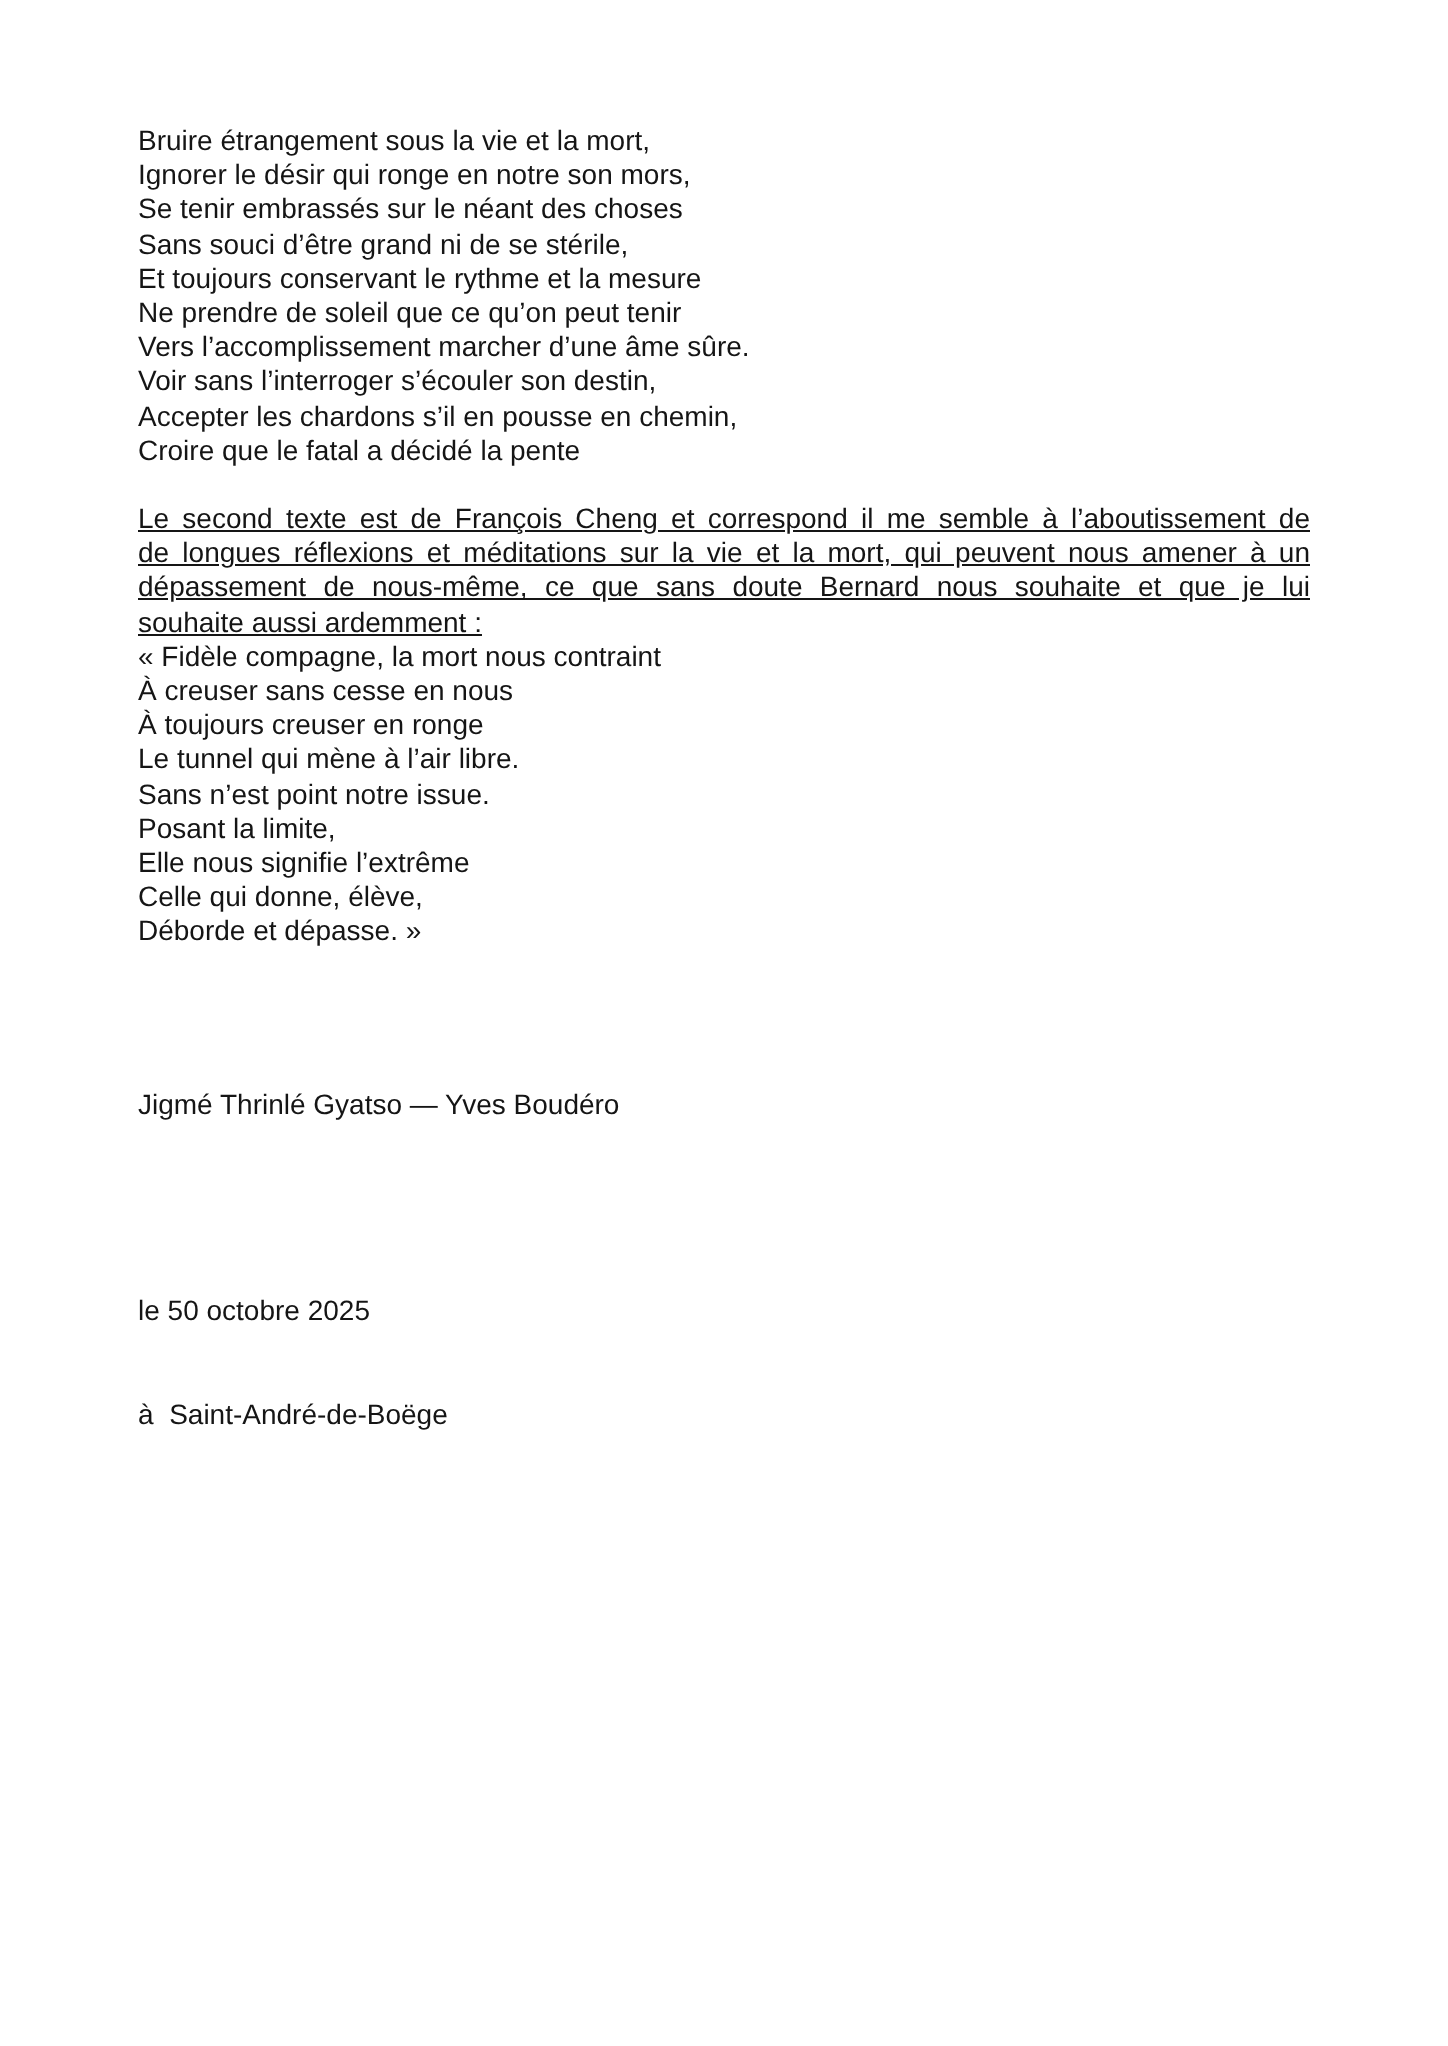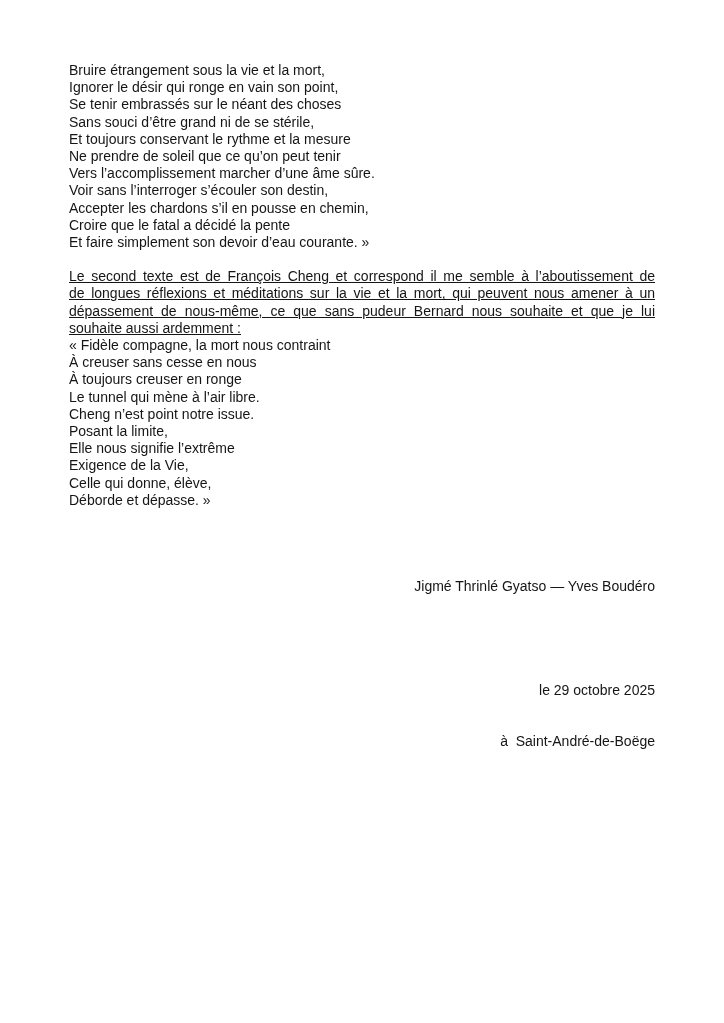--- a/index.html
+++ b/index.html
@@ -27,75 +27,73 @@
     text-align: justify;
     text-align-last: justify;
     text-decoration: underline;
   }
   .jline.last {
     text-align: left;
     text-align-last: left;
   }
   .signature {
     margin-top: 35px;
-    text-align: right;
+    text-align: left;
     white-space: pre;
   }
   .sig-gap { height: 17.2px; }
   .page-number {
     position: absolute;
     top: 954px;
     left: 0;
     right: 0;
     text-align: center;
   }
 </style>
 </head>
 <body>
 
 <div class="page">
   <div class="content">
 
     <div class="poem">
       <div class="line">Bruire étrangement sous la vie et la mort,</div>
-      <div class="line">Ignorer le désir qui ronge en vain son point,</div>
+      <div class="line">Ignorer le désir qui ronge en notre son mors,</div>
       <div class="line">Se tenir embrassés sur le néant des choses</div>
       <div class="line">Sans souci d’être grand ni de se stérile,</div>
       <div class="line">Et toujours conservant le rythme et la mesure</div>
       <div class="line">Ne prendre de soleil que ce qu’on peut tenir</div>
       <div class="line">Vers l’accomplissement marcher d’une âme sûre.</div>
       <div class="line">Voir sans l’interroger s’écouler son destin,</div>
       <div class="line">Accepter les chardons s’il en pousse en chemin,</div>
       <div class="line">Croire que le fatal a décidé la pente</div>
-      <div class="line">Et faire simplement son devoir d’eau courante. »</div>
     </div>
 
     <div class="paragraph">
       <div class="jline">Le second texte est de François Cheng et correspond il me semble à l’aboutissement de</div>
       <div class="jline">de longues réflexions et méditations sur la vie et la mort, qui peuvent nous amener à un</div>
-      <div class="jline">dépassement de nous-même, ce que sans pudeur Bernard nous souhaite et que je lui</div>
+      <div class="jline">dépassement de nous-même, ce que sans doute Bernard nous souhaite et que je lui</div>
       <div class="jline last">souhaite aussi ardemment :</div>
     </div>
 
     <div class="poem">
       <div class="line">« Fidèle compagne, la mort nous contraint</div>
       <div class="line">À creuser sans cesse en nous</div>
       <div class="line">À toujours creuser en ronge</div>
       <div class="line">Le tunnel qui mène à l’air libre.</div>
-      <div class="line">Cheng n’est point notre issue.</div>
+      <div class="line">Sans n’est point notre issue.</div>
       <div class="line">Posant la limite,</div>
       <div class="line">Elle nous signifie l’extrême</div>
-      <div class="line">Exigence de la Vie,</div>
       <div class="line">Celle qui donne, élève,</div>
       <div class="line">Déborde et dépasse. »</div>
     </div>
 
     <div class="signature">
       <div>Jigmé Thrinlé Gyatso — Yves Boudéro</div>
       <div class="sig-gap"></div>
-      <div>le 29 octobre 2025</div>
+      <div>le 50 octobre 2025</div>
       <div>à&nbsp; Saint-André-de-Boëge</div>
     </div>
 
   </div>
 
   <div class="page-number">3</div>
 </div>
 
 </body></html>

